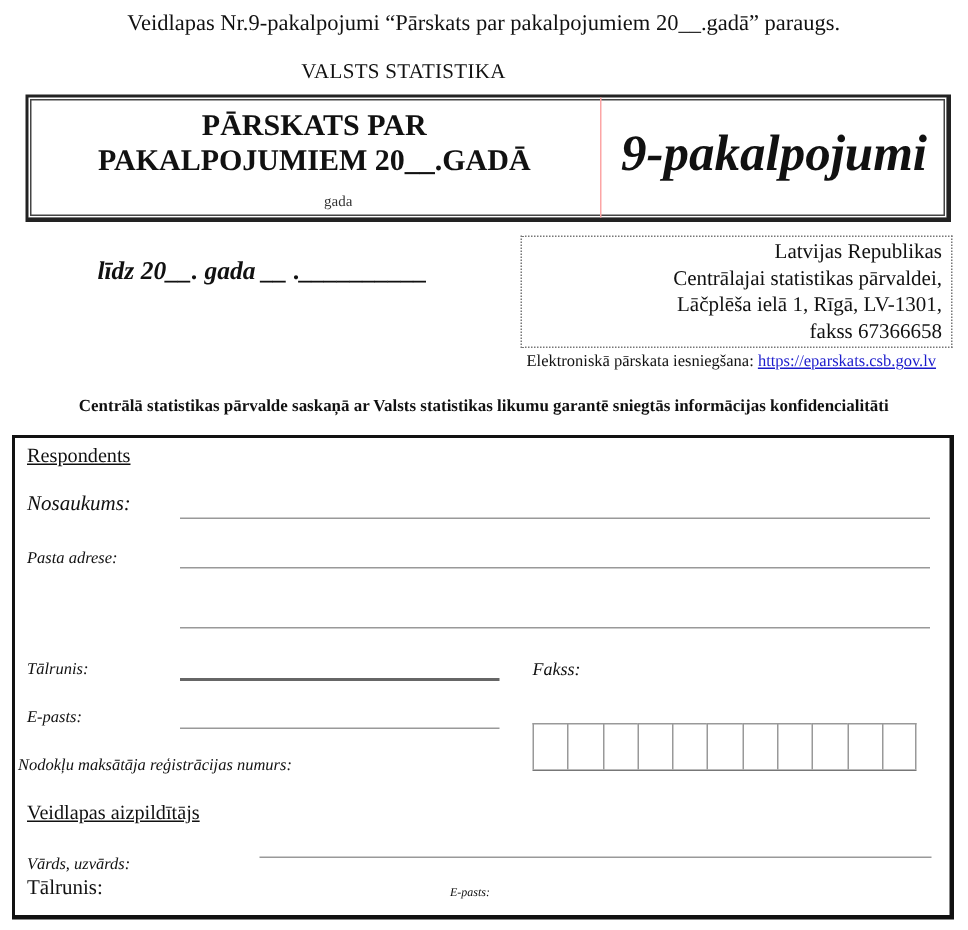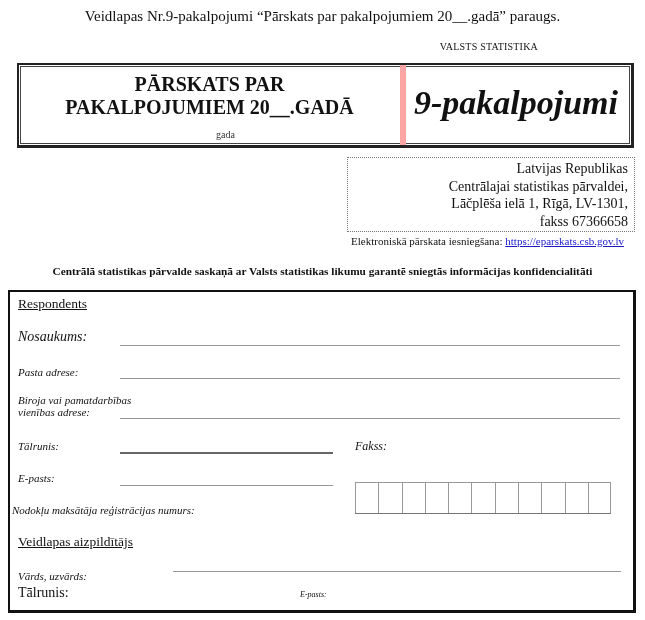--- a/index.html
+++ b/index.html
@@ -1,25 +1,25 @@
 <!DOCTYPE html>
 <html><head>
 <meta charset="utf-8">
 <style>
   html, body { margin:0; padding:0; background:#ffffff; }
   body { width:645px; height:620px; position:relative; overflow:hidden;
          font-family:"Liberation Serif", "DejaVu Serif", serif; color:#111; }
   .abs { position:absolute; }
   .caption { left:0; width:645px; top:8px; text-align:center; font-size:15px; }
-  .agency { left:0; width:538px; top:41px; text-align:right; font-size:10px; letter-spacing:0.2px; }
+  .agency { left:0; width:538px; top:41px; text-align:center; font-size:14px; letter-spacing:0.2px; }
 
   .title-box { left:17px; top:63px; width:612px; height:80px;
                border:2px solid #222; border-bottom-width:3px; border-right-width:3px;
                box-shadow: inset 0 0 0 1px #fff, inset 0 0 0 2px #444; }
-  .title-left { left:0; top:0; width:381px; height:80px; border-right:6px solid #fca5a5;font-family:Liberation Serif, serif; }
+  .title-left { left:0; top:0; width:381px; height:80px; border-right:1px solid #fca5a5;font-family:Liberation Serif, serif; }
   .title-main { left:0; width:381px; top:8px; text-align:center; font-weight:bold;
                 font-size:20px; line-height:23px; }
   .title-sub { left:0; width:381px; top:64px; text-align:center; font-size:10px; color:#333;margin-left:16px; }
   .title-right { left:382px; top:0; width:230px; height:75px; display:flex;
                  align-items:center; justify-content:center;
                  font-weight:bold; font-style:italic; font-size:34px; }
 
   .submit-block { left:40px; top:170px; width:270px; text-align:center;
                   font-weight:bold; font-style:italic; font-size:17px; line-height:21px; }
 
@@ -53,20 +53,21 @@
     <div class="abs title-main">
       <div>PĀRSKATS PAR</div>
       <div>PAKALPOJUMIEM 20__.GADĀ</div>
     </div>
     <div class="abs title-sub">gada</div>
   </div>
   <div class="abs title-right">9-pakalpojumi</div>
 </div>
 
 <div class="abs submit-block">
+  <div>līdz 20__. gada __ .__________</div>
 </div>
 
 <div class="abs addr-box">
   <div>Latvijas Republikas</div>
   <div>Centrālajai statistikas pārvaldei,</div>
   <div>Lāčplēša ielā 1, Rīgā, LV-1301,</div>
   <div>fakss 67366658</div>
 </div>
 <div class="abs e-report">
   <span>Elektroniskā pārskata iesniegšana:</span>
@@ -77,24 +78,20 @@
 
 <div class="abs form-box">
   <div class="abs sec-head" style="left:8px; top:4px;">Respondents</div>
 
   <div class="abs lbl-lg" style="left:8px; top:37px;">Nosaukums:</div>
   <div class="abs line" style="left:110px; top:53px; width:500px;"></div>
 
   <div class="abs lbl" style="left:8px; top:74px;">Pasta adrese:</div>
   <div class="abs line" style="left:110px; top:86px; width:500px;"></div>
 
-  <div class="abs lbl" style="left:8px; top:102px; line-height:12px;">
-    <div>Biroja vai pamatdarbības</div>
-    <div>vienības adrese:</div>
-  </div>
   <div class="abs line" style="left:110px; top:126px; width:500px;"></div>
 
   <div class="abs lbl" style="left:8px; top:148px;">Tālrunis:</div>
   <div class="abs line-dark" style="left:110px; top:160px; width:213px;"></div>
   <div class="abs lbl" style="left:345px; top:147px; font-size:12px;">Fakss:</div>
 
   <div class="abs lbl" style="left:8px; top:180px;">E-pasts:</div>
   <div class="abs line" style="left:110px; top:193px; width:213px;"></div>
 
   <div class="abs lbl" style="left:2px; top:212px;">Nodokļu maksātāja reģistrācijas numurs:</div>

